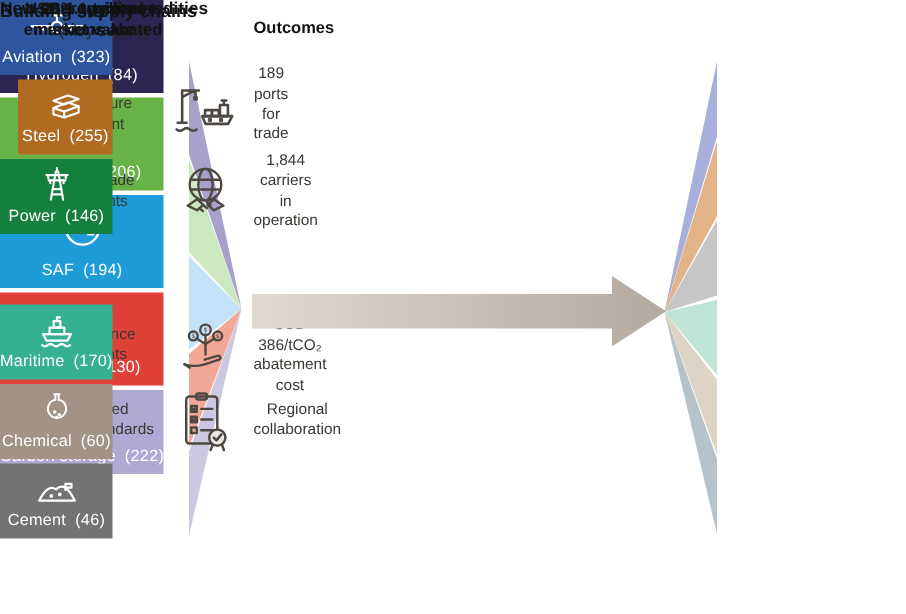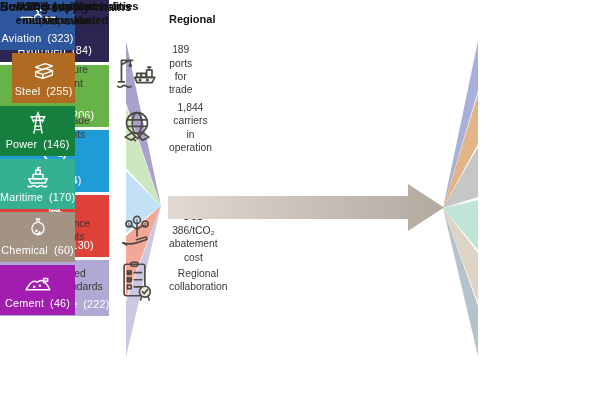--- a/index.html
+++ b/index.html
@@ -147,21 +147,21 @@
   <div class="foot lf">
       <div>USD 1.1 trillion market value</div>
     </div>
 
   <div class="ctitle">Building supply chains</div>
 
   <div class="cbox">
     <div class="crow chead">
       <div class="hcell">Actions</div>
       <div></div>
-      <div class="hcell">Regional</div>
+      <div class="hcell">Outcomes</div>
     </div>
 
     <div class="crow r1">
       <div class="action">Strategic infrastructure investment</div>
       <svg class="micon" width="48" height="40" viewBox="0 0 32 27">
         <path d="M5.5 21.5V7 M5.5 7h7.5 M5.5 10l5.5-3 M11.5 7v3 M11 10h1v1h-1z M3.5 21.5h4"></path>
         <path d="M14.5 18.5h13.5l-1.8 3.5H16z"></path>
         <rect x="22.5" y="13.5" width="3.6" height="5"></rect>
         <rect x="15.8" y="15.8" width="3" height="2.7"></rect>
           <rect x="19" y="15.8" width="3" height="2.7"></rect>
@@ -263,21 +263,21 @@
         <path d="M12 4.5V2.5"></path>
         <path d="M6 6.5h12 M7.2 9.5h9.6"></path>
         <path d="M7 6.5v1.8 M17 6.5v1.8 M8.2 9.5v1.6 M15.8 9.5v1.6"></path>
         <path d="M9.5 14.5h5 M9 17.5h6"></path>
       </svg>
       <div class="blabel">
         <span>Power</span>
           <span>(146)</span>
       </div>
     </div>
-    <div class="box h50" style="background: rgb(53, 176, 147);">
+    <div class="box h50" style="background: rgb(53, 176, 147); margin-top: 44px;">
       <svg class="bicon" width="30" height="26" viewBox="0 0 24 21">
         <path d="M4.5 13.5h15l-1.8 3.5H6.3z"></path>
         <rect x="8" y="10" width="8" height="3.5"></rect>
         <rect x="10.2" y="6.5" width="3.6" height="3.5"></rect>
         <path d="M12 6.5V4.5 M12 4.5h1.6"></path>
         <path d="M4 19.5c1 .8 2 .8 3 0s2-.8 3 0 2 .8 3 0 2-.8 3 0 2 .8 3 0"></path>
       </svg>
       <div class="blabel">
         <span>Maritime</span>
           <span>(170)</span>
@@ -289,21 +289,21 @@
         <path d="M11 5.9a5.6 5.6 0 1 0 2 0"></path>
         <circle cx="10.6" cy="13.5" r="0.5" fill="#fff"></circle>
           <circle cx="13.4" cy="15.2" r="0.5" fill="#fff"></circle>
           <circle cx="11.8" cy="16.8" r="0.5" fill="#fff"></circle>
       </svg>
       <div class="blabel">
         <span>Chemical</span>
           <span>(60)</span>
       </div>
     </div>
-    <div class="box h50" style="background: #a21caf;">
+    <div class="box h50" style="background: #737373;">
       <svg class="bicon" width="30" height="24" viewBox="0 0 24 19">
         <path d="M2.5 16.5q4.5-9 9-6 4.8-4.8 10 6z"></path>
         <path d="M16.5 7.5V10.8 M16.5 7.5h3.2v2.1h-3.2"></path>
         <circle cx="9" cy="14" r="0.4" fill="#fff"></circle>
           <circle cx="13.5" cy="13.2" r="0.4" fill="#fff"></circle>
       </svg>
       <div class="blabel">
         <span>Cement</span>
           <span>(46)</span>
       </div>

